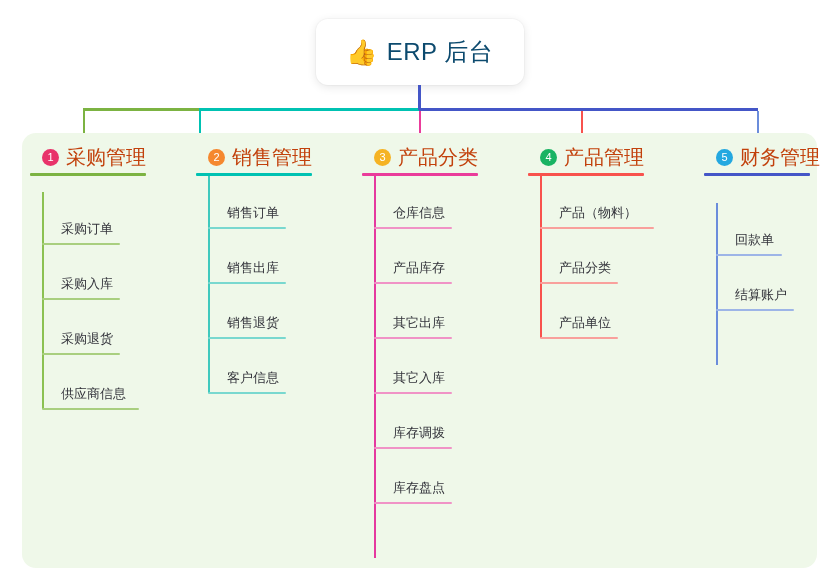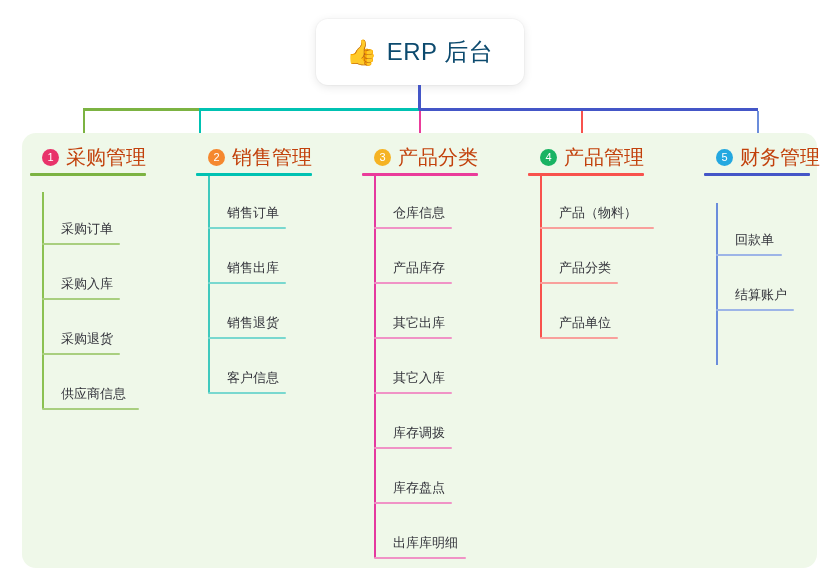--- a/index.html
+++ b/index.html
@@ -245,24 +245,20 @@
             <div class="leaf-rule" style="background: rgb(240, 147, 198); width: 78px;"></div>
           </div>
           <div class="leaf">
             <div class="leaf-label">库存调拨</div>
             <div class="leaf-rule" style="background: rgb(240, 147, 198); width: 78px;"></div>
           </div>
           <div class="leaf">
             <div class="leaf-label">库存盘点</div>
             <div class="leaf-rule" style="background: rgb(240, 147, 198); width: 78px;"></div>
           </div>
-          <div class="leaf">
-            <div class="leaf-label">出库库明细</div>
-            <div class="leaf-rule" style="background: rgb(240, 147, 198); width: 92px;"></div>
-          </div>
         </div>
       </div>
       <div class="column" style="left: 528px;">
         <div class="col-head">
           <span class="badge" style="background: rgb(25, 179, 99);">4</span>
           <span class="col-title">产品管理</span>
         </div>
         <div class="col-rule" style="background: rgb(248, 82, 77); width: 116px;"></div>
         <div class="col-body" style="height: 165px;">
           <div class="spine" style="background: rgb(248, 82, 77); height: 162px;"></div>

